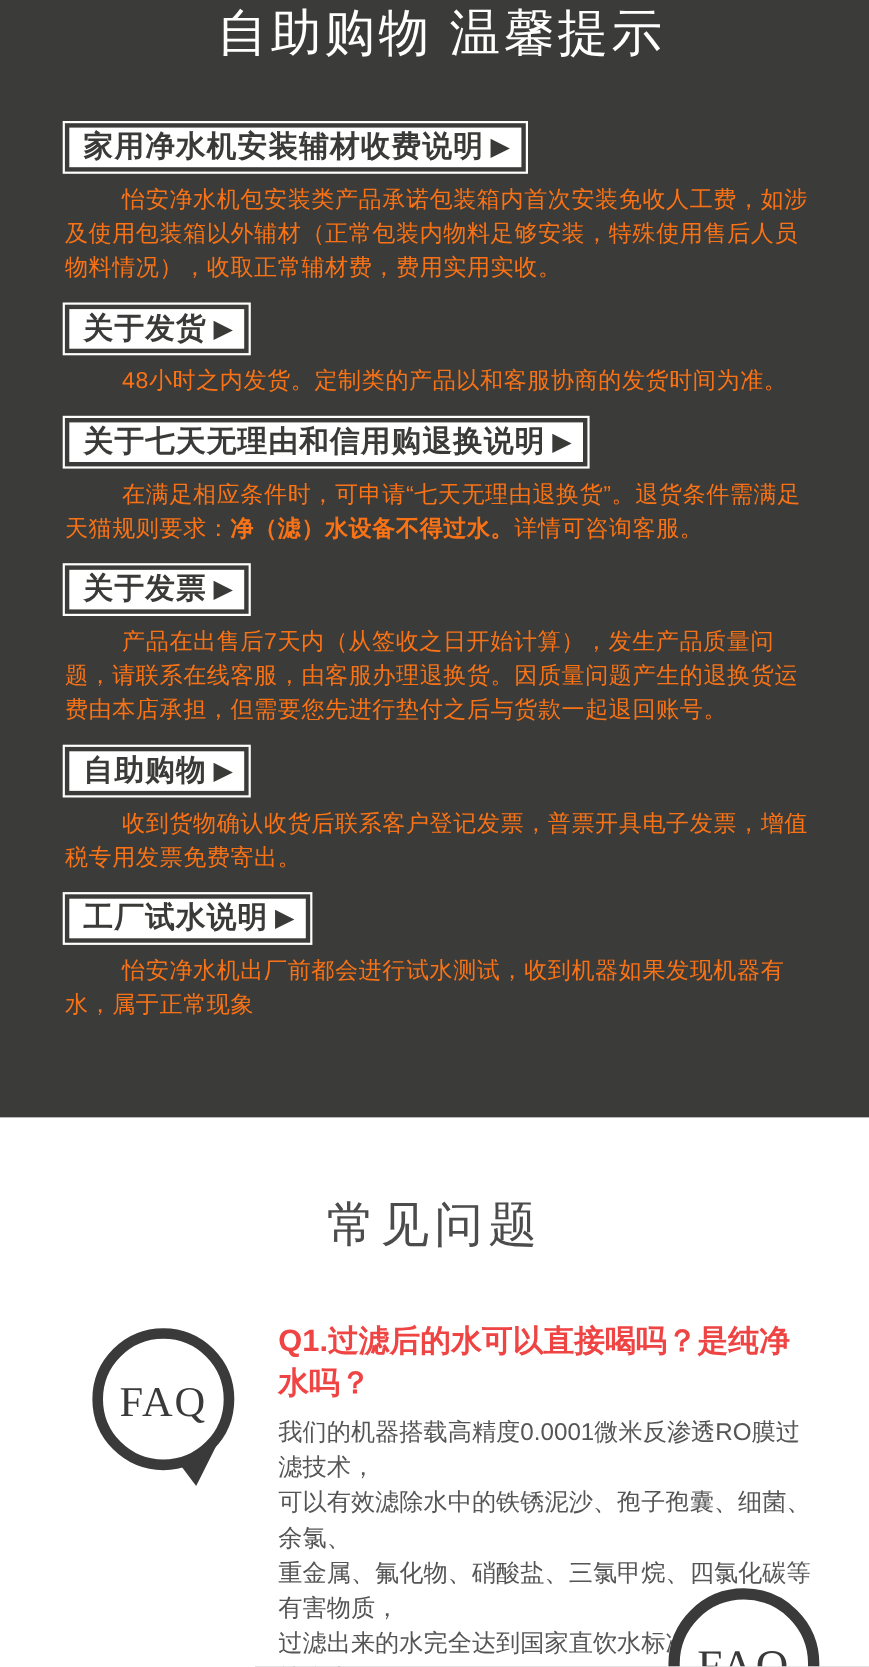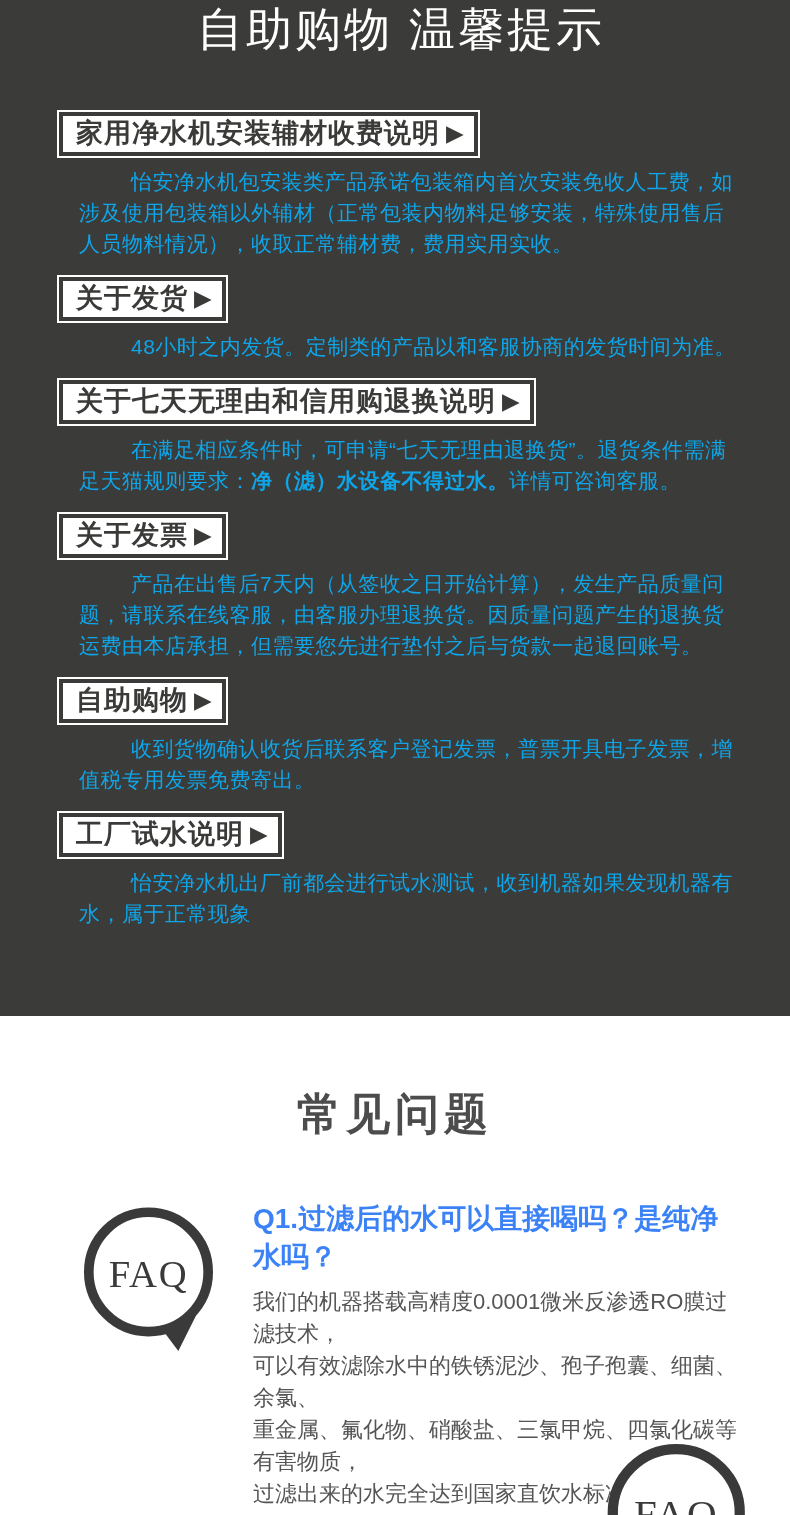--- a/index.html
+++ b/index.html
@@ -56,53 +56,53 @@
   .arrow {
     font-size: 23px;
     line-height: 30px;
     margin-left: 6px;
     color: #3a3a38;
   }
   .tip-section { margin: 0; }
   .tip-section .tip-header { margin-top: 2px; }
   .tip-section.first .tip-header { margin-top: 52px; }
   .tip-body {
-    margin: 8px 0 14px 22px;
-    color: #0ea5e9;
+    margin: 8px 0 14px 2px;
+    color: #f97316;
     font-size: 21px;
     line-height: 31px;
     text-indent: 52px;
     letter-spacing: 0.5px;
   }
   .tip-body .bold { font-weight: 700; }
 
   
   .faq {
     box-sizing: border-box;
     width: 790px;
     padding-top: 70px;
     background: #ffffff;
   }
   .faq-title {
     text-align: center;
     color: #4c4c4c;
     font-size: 44px;
-    font-weight: 700;
+    font-weight: 400;
     letter-spacing: 5px;
     line-height: 56px;
   }
   .faq-item {
     display: flex;
     align-items: flex-start;
     margin: 58px 45px 0 73px;
   }
   .faq-bubble { flex: 0 0 auto; width: 158px; height: 158px; }
   .faq-content { margin-left: 22px; }
   .faq-question {
-    color: #3b82f6;
+    color: #ef4444;
     font-size: 28px;
     font-weight: 700;
     line-height: 38px;
     margin: 0 0 10px 0;
   }
   .faq-answer {
     color: #555555;
     font-size: 22px;
     line-height: 32px;
     white-space: pre-line;

